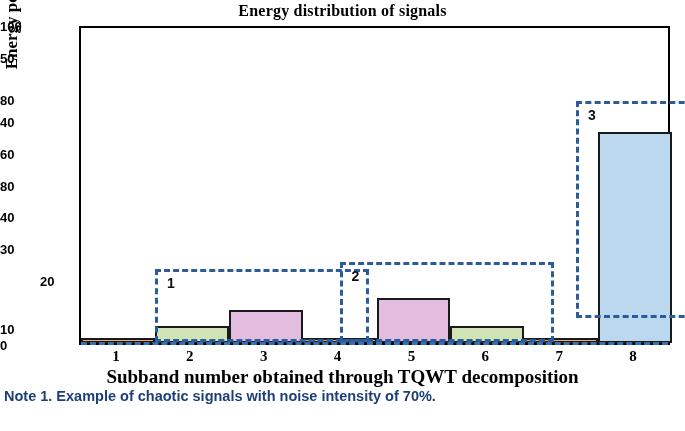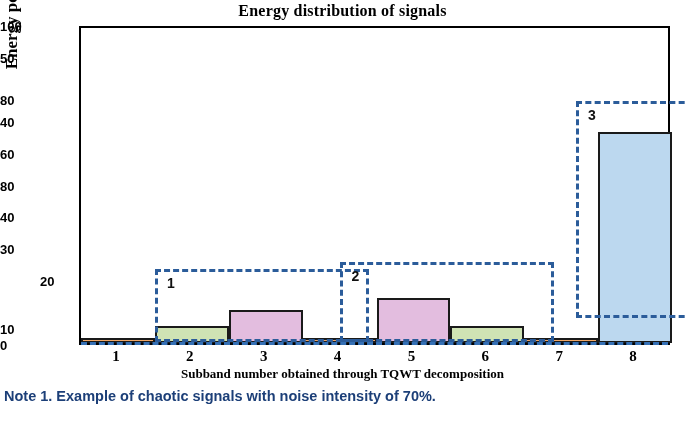--- a/index.html
+++ b/index.html
@@ -76,21 +76,21 @@
     color:#000;
     transform:translateX(-20px);
     top:348px;
   }
   #x-axis-label{
     position:absolute;
     left:0;top:366px;width:685px;
     text-align:center;
     font-family:"Liberation Serif", serif;
     font-weight:bold;
-    font-size:13px;
+    font-size:19px;
     color:#000;
   }
 
   
   .bar{
     position:absolute;
     box-sizing:border-box;
     border:2px solid #1a1a1a;
     bottom:0;
   }

